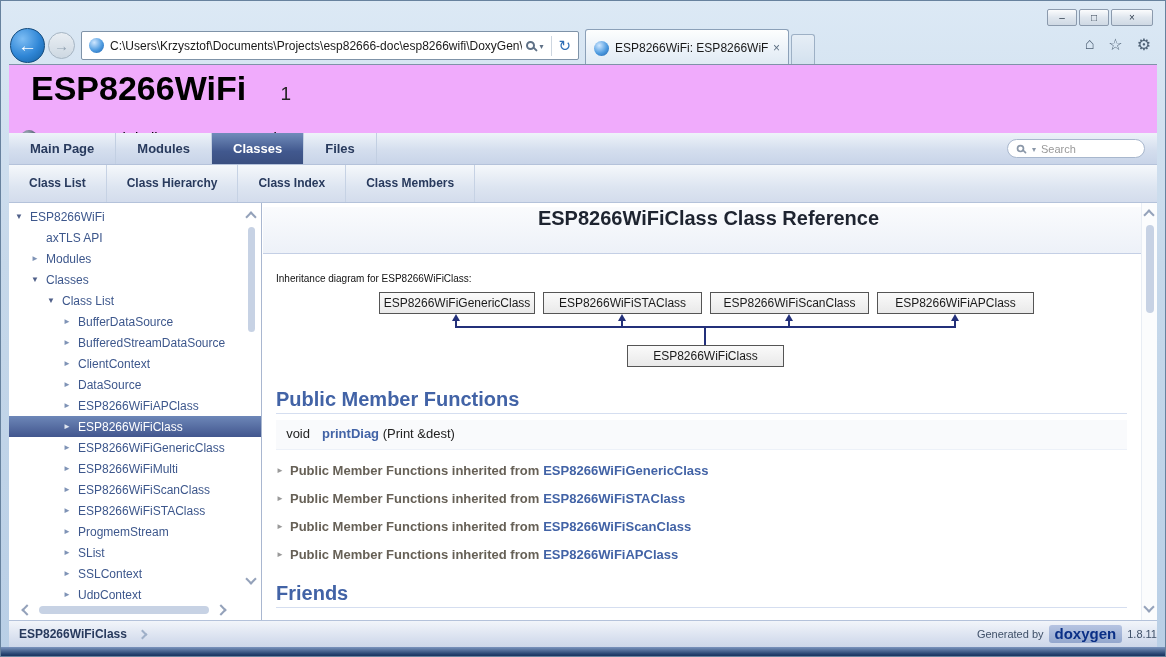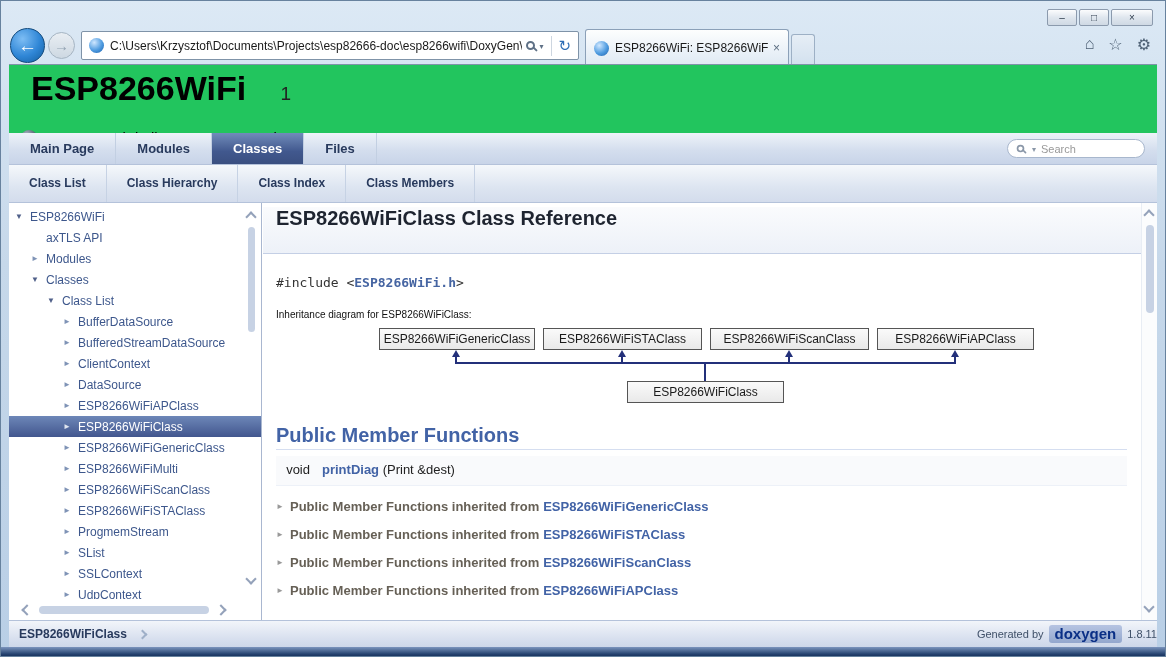--- a/index.html
+++ b/index.html
@@ -41,21 +41,21 @@
   .tab-title { flex:1; font-size:12px; color:#1a1a1a; margin-left:6px; white-space:nowrap; overflow:hidden; }
   .tab-close { font-size:12px; color:#5d6f82; margin-left:4px; cursor:pointer; }
   .tab-stub { position:absolute; left:790px; top:7px; width:24px; height:32px;
               background:linear-gradient(#e6eef6,#d2e0ee); border:1px solid #9db0c5; border-bottom:none; border-radius:3px 3px 0 0; }
   .tb-icons { position:absolute; right:14px; top:8px; display:flex; gap:14px; font-size:16px; color:#4e6175; }
   .tb-icons span { cursor:pointer; }
 
   
   .page { position:absolute; left:8px; top:63px; right:8px; bottom:9px; background:#fff;
           border-top:1px solid #7f93a8; overflow:hidden; }
-  .titlearea { position:absolute; left:0; top:0; width:100%; height:68px; background:#22c55e; }
+  .titlearea { position:absolute; left:0; top:0; width:100%; height:68px; background:#f0abfc; }
   .projectrow { padding:2px 0 0 22px; line-height:42px; }
   .projectname { font-size:34px; font-weight:bold; color:#000; }
   .projectnumber { font-size:19px; color:#222; margin-left:30px; }
   .briefrow { position:absolute; left:12px; top:64px; display:flex; align-items:center; gap:8px; }
   .plogo { width:16px; height:16px; border-radius:50%;
            background:radial-gradient(circle at 35% 30%,#aeb9c6,#5a6878 55%,#2b3747); }
   .pbrief { font-size:15px; color:#000; }
 
   .tabs1 { position:absolute; left:0; top:68px; width:100%; height:32px; display:flex;
            background:linear-gradient(#eef3f9,#d4deee 55%,#c8d4e8); border-bottom:1px solid #b4c2da; }
@@ -100,21 +100,21 @@
   .chev.right { left:208px; top:5px; transform:rotate(135deg); }
   .nt-hthumb { position:absolute; left:30px; top:5px; width:170px; height:8px; background:#c7d2e4; border-radius:4px; cursor:pointer; }
 
   
   .doc-content { position:absolute; left:254px; top:0; right:0; height:100%; background:#fff; }
   .doc-inner { position:absolute; left:0; top:0; right:16px; height:100%; overflow:hidden; }
   .doc-header { height:47px; background:linear-gradient(#FAFBFD,#EDF1F8); border-bottom:1px solid #C4CFE5; }
   .summary { text-align:right; font-size:11px; padding:4px 10px 0 0; color:#555; }
   .summary a { color:#5373B4; text-decoration:none; cursor:pointer; }
   .ssep { margin:0 4px; color:#555; }
-  .doc-title { font-size:20px; font-weight:bold; color:#1e2430; margin:4px 0 17px 13px; }
+  .doc-title { font-size:20px; font-weight:bold; color:#1e2430; margin:4px 0 17px 13px;text-align:center; }
   .include { margin:21px 0 0 13px; font:13px "DejaVu Sans Mono", monospace; color:#333; }
   .include a { color:#4665A2; font-weight:600; text-decoration:none; cursor:pointer; }
   .inherit-caption { margin:19px 0 0 13px; font-size:10px; color:#111; }
 
   .diagram { position:relative; height:88px; margin-top:3px; }
   .dbox { position:absolute; height:22px; line-height:20px; text-align:center; font-size:12px; color:#1a1a1a;
           background:linear-gradient(#fafafa,#e9e9e9); border:1px solid #555; cursor:pointer; }
   .p0 { left:116px; top:5px; width:156px; }
   .p1 { left:280px; top:5px; width:159px; }
   .p2 { left:447px; top:5px; width:159px; }
@@ -333,23 +333,20 @@
           <span class="chev right"></span>
         </div>
       </div>
 
       <div class="doc-content">
         <div class="doc-inner">
           <div class="doc-header">
             <div class="doc-title">ESP8266WiFiClass Class Reference</div>
           </div>
 
-          <div class="include">
-            <span>#include &lt;</span><a>ESP8266WiFi.h</a><span>&gt;</span>
-          </div>
 
           <div class="inherit-caption">Inheritance diagram for ESP8266WiFiClass:</div>
 
           <div class="diagram">
             <div class="dbox p0">ESP8266WiFiGenericClass</div>
             <div class="dbox p1">ESP8266WiFiSTAClass</div>
             <div class="dbox p2">ESP8266WiFiScanClass</div>
             <div class="dbox p3">ESP8266WiFiAPClass</div>
             <div class="dbox dchild">ESP8266WiFiClass</div>
             <div class="darrow da0"></div>

